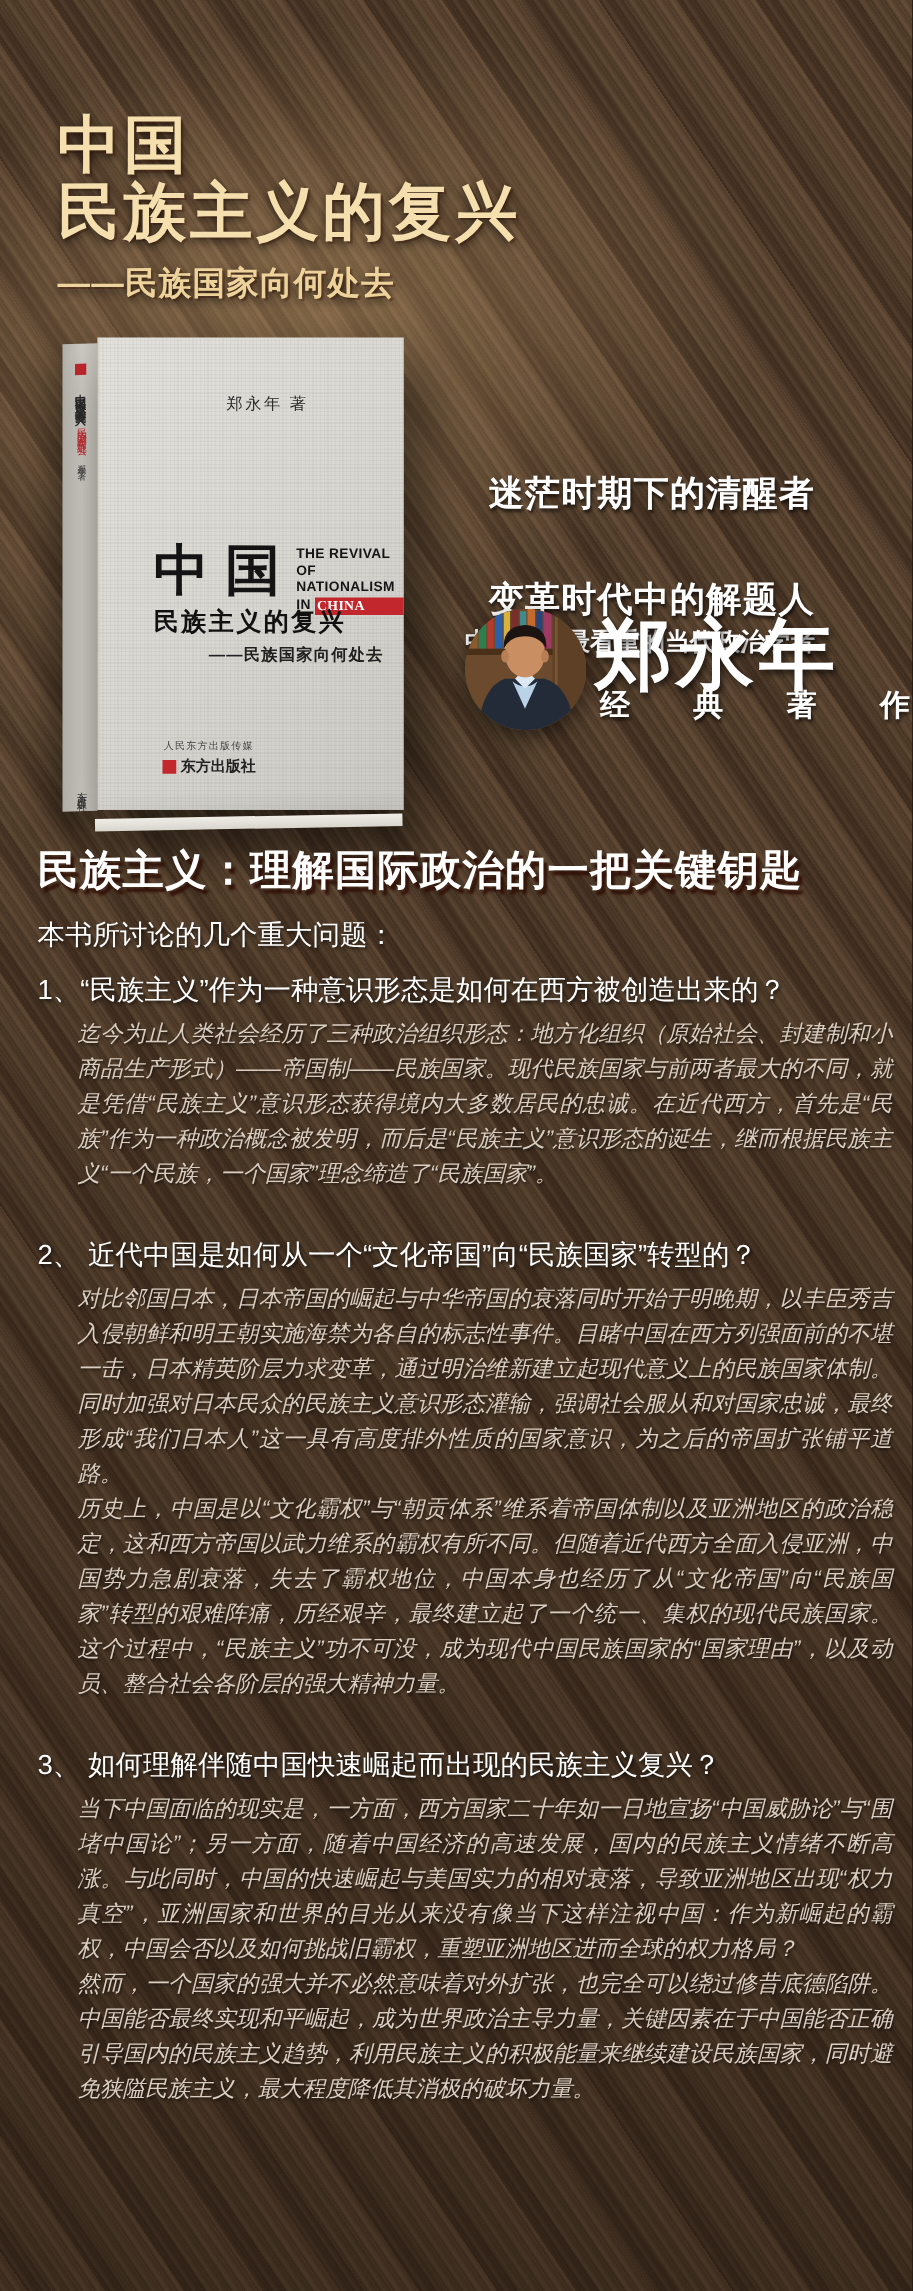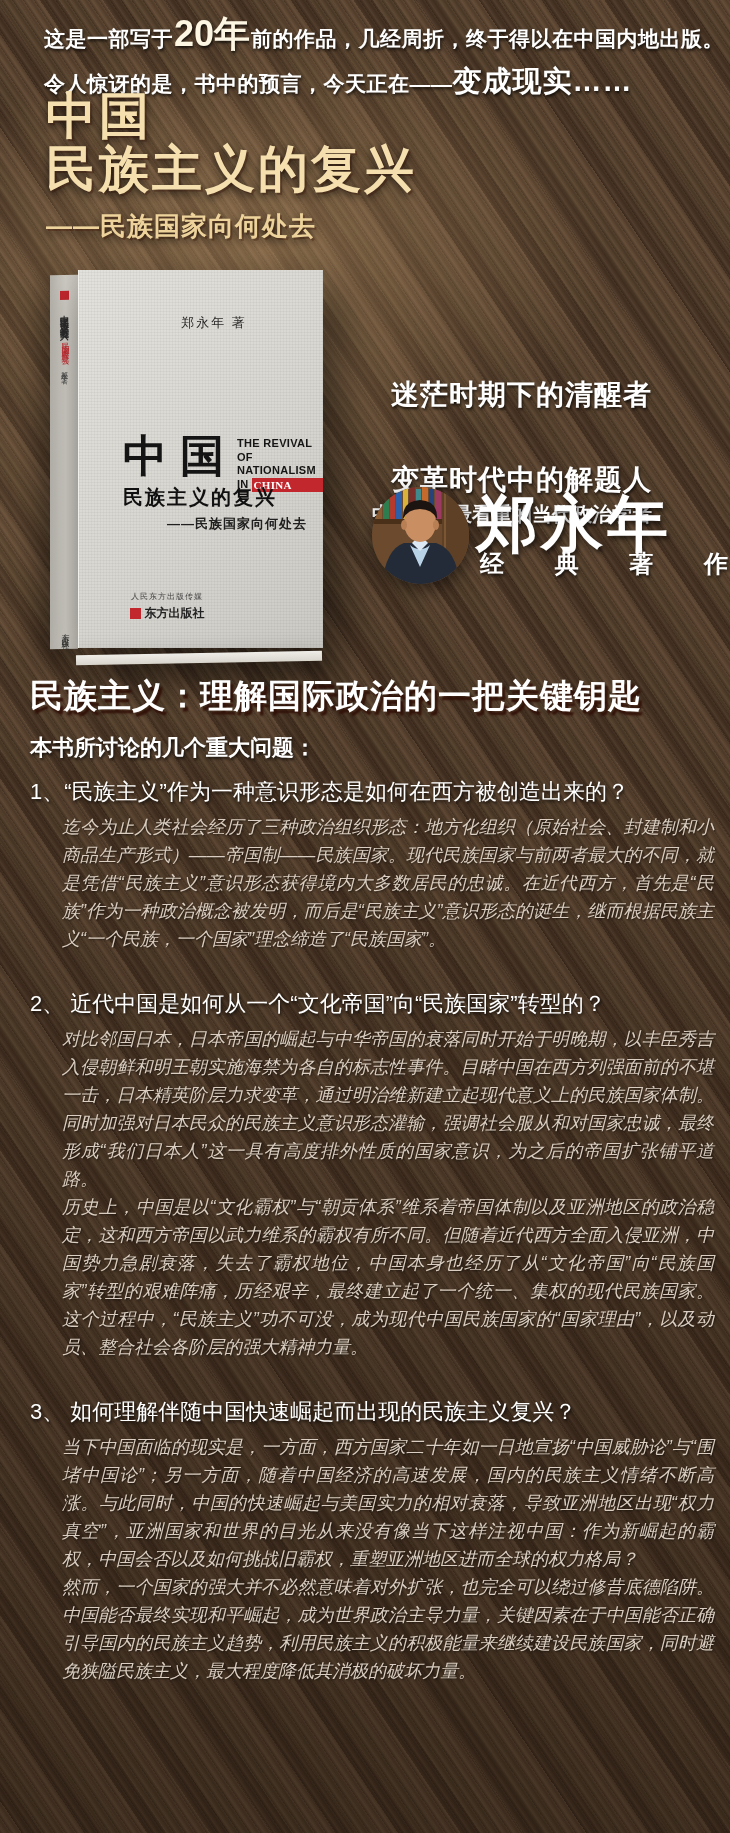--- a/index.html
+++ b/index.html
@@ -61,43 +61,32 @@
   .right-panel{position:absolute;right:78px;top:329px;text-align:right;color:#fff;text-shadow:1px 2px 3px rgba(0,0,0,0.7);}
   .tagline{font-size:28px;font-weight:bold;line-height:39px;letter-spacing:1px;white-space:nowrap;margin-top:46px;}
   .credential{font-size:20px;line-height:30px;font-weight:bold;white-space:nowrap;}
   .cred-first{margin-top:8px;}
   .author-photo{position:absolute;left:372px;top:487px;width:97px;height:97px;border-radius:50%;overflow:hidden;box-shadow:0 6px 18px rgba(0,0,0,0.5);}
   .author-name{position:absolute;left:476px;top:482px;font-size:62px;font-weight:900;color:#fff;letter-spacing:3px;white-space:nowrap;text-shadow:2px 3px 5px rgba(0,0,0,0.6);}
   .author-sub{position:absolute;left:480px;top:548px;font-size:24px;font-weight:bold;color:#fff;letter-spacing:22px;white-space:nowrap;text-shadow:1px 2px 3px rgba(0,0,0,0.7);}
   
   .key-heading{position:absolute;left:30px;top:674px;font-size:33px;font-weight:900;color:#ffffff;letter-spacing:1px;
     text-shadow:3px 4px 2px rgba(48,14,6,0.9);white-space:nowrap;}
-  .questions-intro{position:absolute;left:30px;top:733px;font-size:22px;font-weight:bold;color:#fff;text-shadow:1px 2px 3px rgba(0,0,0,0.7);}
+  .questions-intro{position:absolute;left:30px;top:733px;font-size:22px;font-weight:normal;color:#fff;text-shadow:1px 2px 3px rgba(0,0,0,0.7);}
   .content{position:absolute;left:30px;top:778px;width:684px;color:#d9cec1;font-size:18px;line-height:28px;}
   .section{margin-top:37px;}
   .section:first-child{margin-top:0;}
   .sec-heading{font-size:22px;font-weight:normal;color:#ffffff;margin:0 0 7px 0;text-shadow:1px 2px 3px rgba(0,0,0,0.7);}
   .section p{margin:0;padding-left:32px;text-align:justify;text-shadow:1px 1px 2px rgba(0,0,0,0.5);font-style:italic;}
 </style>
 </head>
 <body>
 
 <div class="page">
 
-  <div class="intro">
-    <div class="intro-line">
-      <span class="normal">这是一部写于</span>
-      <span class="big-num">20年</span>
-      <span class="normal">前的作品，几经周折，终于得以在中国内地出版。</span>
-    </div>
-    <div class="intro-line intro-line2">
-      <span class="normal">令人惊讶的是，书中的预言，今天正在——</span>
-      <span class="big-bold">变成现实……</span>
-    </div>
-  </div>
 
   <div class="main-title">
     <div class="t1">中国</div>
     <div class="t2">民族主义的复兴</div>
     <div class="subtitle">——民族国家向何处去</div>
   </div>
 
   <div class="book">
     <div class="spine">
       <div class="spine-mark"></div>

